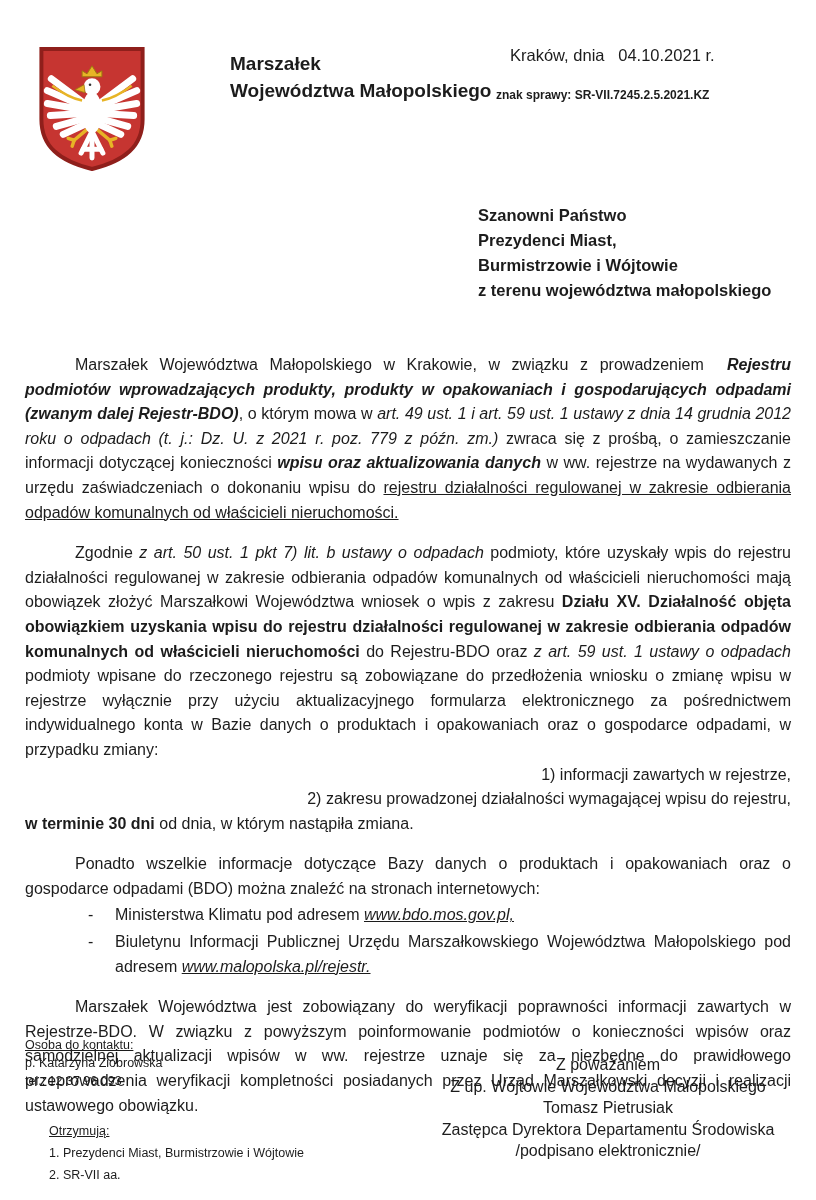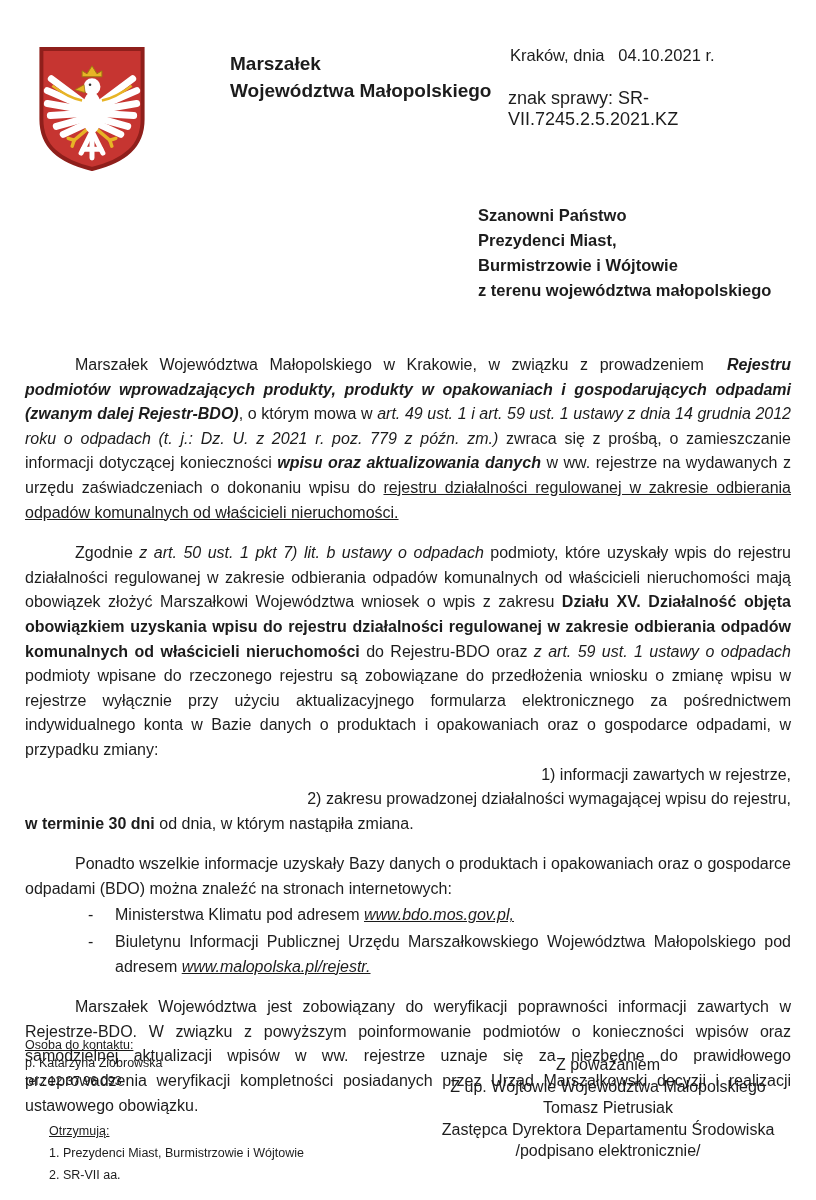--- a/index.html
+++ b/index.html
@@ -6,21 +6,21 @@
   .page {
     position:relative; width:816px; height:1200px; margin:0 auto;
     background:#ffffff; overflow:hidden;
     font-family:"Liberation Sans","DejaVu Sans",sans-serif;
     color:#1c1c1c;
   }
   
   .emblem { position:absolute; left:36px; top:46px; width:112px; height:127px; }
   .sender { position:absolute; left:190px; top:50px; font-size:19px; font-weight:700; line-height:27px;margin-left:40px; }
   .dateline { position:absolute; left:510px; top:46px; font-size:16.5px; white-space:pre; }
-  .case-ref { position:absolute; left:508px; top:88px; font-size:18px; }
+  .case-ref { position:absolute; left:496px; top:88px; font-size:12px;font-weight:bold; }
   
   .recipient { position:absolute; left:478px; top:203px; font-size:16.5px; font-weight:700; line-height:25px; }
   
   .doc-body {
     position:absolute; left:25px; top:337px; width:766px;
     font-size:16px; line-height:24.6px; text-align:justify;
   }
   .block { margin-top:0; }
   .block-p { margin-top:16px; }
   .doc-body .block:first-child { margin-top:16px; }
@@ -116,21 +116,21 @@
     <div>Burmistrzowie i Wójtowie</div>
     <div>z terenu województwa małopolskiego</div>
   </div>
 
   <div class="doc-body">
       <div class="block block-p indent"><span>Marszałek Województwa Małopolskiego w Krakowie, w związku z prowadzeniem&nbsp; </span><span class="st-b st-i">Rejestru podmiotów wprowadzających produkty, produkty w opakowaniach i gospodarujących odpadami (zwanym dalej Rejestr-BDO)</span><span>, o którym mowa w </span><span class="st-i">art. 49 ust. 1 i art. 59 ust. 1 ustawy z dnia 14 grudnia 2012 roku o odpadach (t. j.: Dz. U. z 2021 r. poz. 779 z późn. zm.)</span><span> zwraca się z prośbą, o zamieszczanie informacji dotyczącej konieczności </span><span class="st-b st-i">wpisu oraz aktualizowania danych</span><span> w ww. rejestrze na wydawanych z urzędu zaświadczeniach o dokonaniu wpisu do </span><span class="st-u">rejestru działalności regulowanej w zakresie odbierania odpadów komunalnych od właścicieli nieruchomości.</span></div>
       <div class="block block-p indent"><span>Zgodnie </span><span class="st-i">z art. 50 ust. 1 pkt 7) lit. b ustawy o odpadach</span><span> podmioty, które uzyskały wpis do rejestru działalności regulowanej w zakresie odbierania odpadów komunalnych od właścicieli nieruchomości mają obowiązek złożyć Marszałkowi Województwa wniosek o wpis z zakresu </span><span class="st-b">Działu XV. Działalność objęta obowiązkiem uzyskania wpisu do rejestru działalności regulowanej w zakresie odbierania odpadów komunalnych od właścicieli nieruchomości</span><span> do Rejestru-BDO oraz </span><span class="st-i">z art. 59 ust. 1 ustawy o odpadach</span><span> podmioty wpisane do rzeczonego rejestru są zobowiązane do przedłożenia wniosku o zmianę wpisu w rejestrze wyłącznie przy użyciu aktualizacyjnego formularza elektronicznego za pośrednictwem indywidualnego konta w Bazie danych o produktach i opakowaniach oraz o gospodarce odpadami, w przypadku zmiany:</span></div>
       <div class="block block-numbered"><span>1) informacji zawartych w rejestrze,</span></div>
       <div class="block block-numbered"><span>2) zakresu prowadzonej działalności wymagającej wpisu do rejestru,</span></div>
       <div class="block block-p no-indent"><span class="st-b">w terminie 30 dni</span><span> od dnia, w którym nastąpiła zmiana.</span></div>
-      <div class="block block-p indent"><span>Ponadto wszelkie informacje uzyskały Bazy danych o produktach i opakowaniach oraz o gospodarce odpadami (BDO) można znaleźć na stronach internetowych:</span></div>
+      <div class="block block-p indent"><span>Ponadto wszelkie informacje dotyczące Bazy danych o produktach i opakowaniach oraz o gospodarce odpadami (BDO) można znaleźć na stronach internetowych:</span></div>
       <div class="block block-bullet"><span class="marker">-</span><span>Ministerstwa Klimatu pod adresem </span><span class="st-i st-u">www.bdo.mos.gov.pl,</span></div>
       <div class="block block-bullet"><span class="marker">-</span><span>Biuletynu Informacji Publicznej Urzędu Marszałkowskiego Województwa Małopolskiego pod adresem </span><span class="st-i st-u">www.malopolska.pl/rejestr.</span></div>
       <div class="block block-p indent"><span>Marszałek Województwa jest zobowiązany do weryfikacji poprawności informacji zawartych w Rejestrze-BDO. W związku z powyższym poinformowanie podmiotów o konieczności wpisów oraz samodzielnej aktualizacji wpisów w ww. rejestrze uznaje się za niezbędne do prawidłowego przeprowadzenia weryfikacji kompletności posiadanych przez Urząd Marszałkowski decyzji i realizacji ustawowego obowiązku.</span></div>
     </div>
 
   <div class="contact">
     <div class="heading">Osoba do kontaktu:</div>
     <div>p. Katarzyna Ziobrowska</div>
     <div>tel.: 12 37 96 093</div>
   </div>

